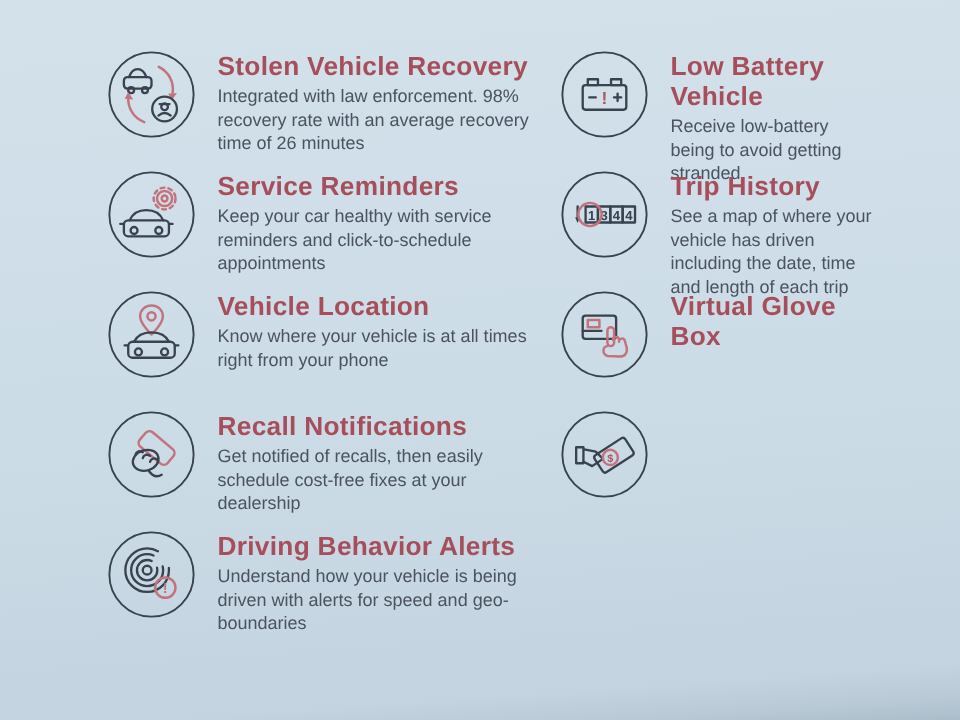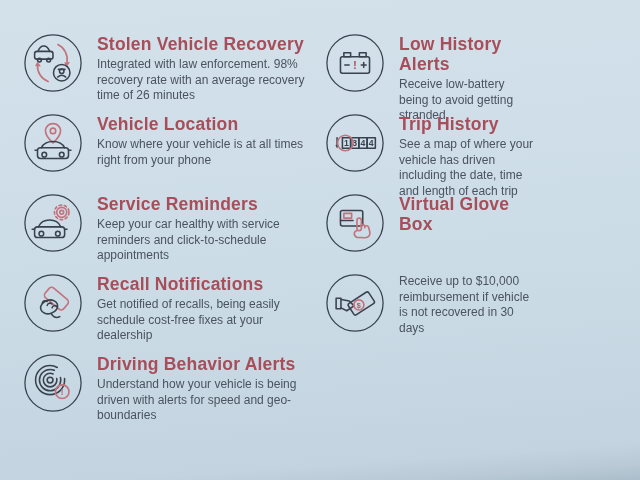--- a/index.html
+++ b/index.html
@@ -20,20 +20,21 @@
     background:linear-gradient(176deg,var(--bg-top) 0%,var(--bg-mid) 55%,var(--bg-low) 93%,#b9cad6 97%,var(--bg-edge) 100%);
     overflow:hidden;
   }
   .sheet{
     width:540px;height:480px;
     padding:32px 6px 0 22px;
     display:grid;
     grid-template-columns:302px 1fr;
     grid-template-rows:repeat(5,80px);
     grid-auto-flow:column;
+    margin-left:48px;
   }
   .item{display:flex;gap:13px;align-items:flex-start;}
   .icn{flex:0 0 62px;width:62px;height:62px;display:block;}
   .icn svg{width:62px;height:62px;display:block;}
   .txt{padding-top:2px;}
   .txt h3{
     font-size:17.5px;font-weight:700;color:var(--heading);
     letter-spacing:.2px;line-height:1.15;margin-bottom:3px;
   }
   .txt p{
@@ -74,68 +75,68 @@
     <div class="txt">
       <h3>Stolen Vehicle Recovery</h3>
       <p>Integrated with law enforcement. 98% recovery rate with an average recovery time of 26 minutes</p>
     </div>
   </div>
 
   <div class="item col-left">
     <span class="icn">
       <svg viewBox="0 0 64 64">
         <circle class="ring" cx="32" cy="32" r="29"></circle>
-        <path class="sP" d="M32,12 c-4.8,0 -7.8,3.6 -7.8,7.4 c0,5.4 7.8,12.6 7.8,12.6 s7.8,-7.2 7.8,-12.6 c0,-3.8 -3,-7.4 -7.8,-7.4 z"></path>
-        <circle class="sP" cx="32" cy="19.5" r="2.8"></circle>
-        <rect class="sN" x="16" y="37" width="32" height="11" rx="3"></rect>
-        <path class="sN" d="M20,37 q3,-6.5 12,-6.5 q9,0 12,6.5"></path>
-        <circle class="sN" cx="23" cy="44" r="2.4"></circle>
-        <circle class="sN" cx="41" cy="44" r="2.4"></circle>
-        <path class="sN" d="M15.5,39.5 h-2 M48.5,39.5 h2"></path>
-      </svg>
-    </span>
-    <div class="txt">
-      <h3>Vehicle Location</h3>
-      <p>Know where your vehicle is at all times right from your phone</p>
-    </div>
-  </div>
-
-  <div class="item col-left">
-    <span class="icn">
-      <svg viewBox="0 0 64 64">
-        <circle class="ring" cx="32" cy="32" r="29"></circle>
         <circle class="sP" cx="41" cy="21" r="7.5" stroke-width="3.4" stroke-dasharray="2.6 2.8"></circle>
         <circle class="sP" cx="41" cy="21" r="5.2"></circle>
         <circle class="sP" cx="41" cy="21" r="2"></circle>
         <rect class="sN" x="13" y="36" width="31" height="11" rx="3"></rect>
         <path class="sN" d="M17,36 q3,-7 11.5,-7 q8.5,0 11.5,7"></path>
         <circle class="sN" cx="20" cy="43" r="2.4"></circle>
         <circle class="sN" cx="37" cy="43" r="2.4"></circle>
         <path class="sN" d="M12.5,38.5 h-2 M44.5,38.5 h2"></path>
       </svg>
     </span>
     <div class="txt">
       <h3>Service Reminders</h3>
       <p>Keep your car healthy with service reminders and click-to-schedule appointments</p>
     </div>
   </div>
 
   <div class="item col-left">
     <span class="icn">
       <svg viewBox="0 0 64 64">
         <circle class="ring" cx="32" cy="32" r="29"></circle>
+        <path class="sP" d="M32,12 c-4.8,0 -7.8,3.6 -7.8,7.4 c0,5.4 7.8,12.6 7.8,12.6 s7.8,-7.2 7.8,-12.6 c0,-3.8 -3,-7.4 -7.8,-7.4 z"></path>
+        <circle class="sP" cx="32" cy="19.5" r="2.8"></circle>
+        <rect class="sN" x="16" y="37" width="32" height="11" rx="3"></rect>
+        <path class="sN" d="M20,37 q3,-6.5 12,-6.5 q9,0 12,6.5"></path>
+        <circle class="sN" cx="23" cy="44" r="2.4"></circle>
+        <circle class="sN" cx="41" cy="44" r="2.4"></circle>
+        <path class="sN" d="M15.5,39.5 h-2 M48.5,39.5 h2"></path>
+      </svg>
+    </span>
+    <div class="txt">
+      <h3>Vehicle Location</h3>
+      <p>Know where your vehicle is at all times right from your phone</p>
+    </div>
+  </div>
+
+  <div class="item col-left">
+    <span class="icn">
+      <svg viewBox="0 0 64 64">
+        <circle class="ring" cx="32" cy="32" r="29"></circle>
         <rect class="sP" x="29" y="15" width="13" height="25" rx="3.5" transform="rotate(-50 35.5 27.5)"></rect>
         <ellipse class="sN" cx="28" cy="36" rx="9" ry="7" transform="rotate(-18 28 36)"></ellipse>
         <path class="sN" d="M21,32 a3,3 0 0 1 5,-1.5 M26,34.5 a3,3 0 0 1 5,-1.5 M31,37 a3,3 0 0 1 5,-1.5"></path>
         <path class="sN" d="M30,43 q4,6 9,3"></path>
       </svg>
     </span>
     <div class="txt">
       <h3>Recall Notifications</h3>
-      <p>Get notified of recalls, being easily schedule cost-free fixes at your dealership</p>
+      <p>Get notified of recalls, then easily schedule cost-free fixes at your dealership</p>
     </div>
   </div>
 
   <div class="item col-left">
     <span class="icn">
       <svg viewBox="0 0 64 64">
         <circle class="ring" cx="32" cy="32" r="29"></circle>
         <circle class="sN" cx="29" cy="29" r="3" stroke-width="1.4"></circle>
         <circle class="sN" cx="29" cy="29" r="7" stroke-width="1.4" stroke-dasharray="36 6"></circle>
         <circle class="sN" cx="29" cy="29" r="11" stroke-width="1.4" stroke-dasharray="56 10"></circle>
@@ -156,21 +157,21 @@
         <circle class="ring" cx="32" cy="32" r="29"></circle>
         <rect class="sN" x="17" y="25.5" width="30" height="17" rx="2"></rect>
         <rect class="sN" x="20.5" y="21.5" width="7" height="4"></rect>
         <rect class="sN" x="36.5" y="21.5" width="7" height="4"></rect>
         <path class="sN" d="M21.5,34 h4.5"></path>
         <text x="32" y="38.5" text-anchor="middle" font-size="12" font-weight="bold" fill="#b05560" font-family="Liberation Sans, sans-serif">!</text>
         <path class="sN" d="M38.5,34 h5 M41,31.5 v5"></path>
       </svg>
     </span>
     <div class="txt">
-      <h3>Low History Alerts</h3>
+      <h3>Low Battery Vehicle</h3>
       <p>Receive low-battery being to avoid getting stranded</p>
     </div>
   </div>
 
   <div class="item col-right">
     <span class="icn">
       <svg viewBox="0 0 64 64">
         <circle class="ring" cx="32" cy="32" r="29"></circle>
         <path class="sN" d="M13.5,26.5 v8" stroke-width="1.4"></path>
         <polygon class="fN" points="11.8,34 15.2,34 13.5,37.8"></polygon>
@@ -212,18 +213,17 @@
       <svg viewBox="0 0 64 64">
         <circle class="ring" cx="32" cy="32" r="29"></circle>
         <rect class="sN" x="26" y="25.5" width="25" height="14" rx="2" transform="rotate(-33 38.5 32.5)"></rect>
         <rect class="sN" x="12.5" y="27" width="5" height="11"></rect>
         <path class="sN" d="M18,28.5 l8,1.5 l5,5 l-7.5,5 l-6,-3"></path>
         <circle class="sP" cx="36" cy="34" r="5.2" stroke-width="1.5"></circle>
         <text x="36" y="37" text-anchor="middle" font-size="7.5" font-weight="bold" fill="#b05560" font-family="Liberation Sans, sans-serif">$</text>
       </svg>
     </span>
     <div class="txt">
-      <p>Receive up to $10,000 reimbursement if vehicle is not recovered in 30 days</p>
     </div>
   </div>
 
 
 </div>
 
 </body></html>

